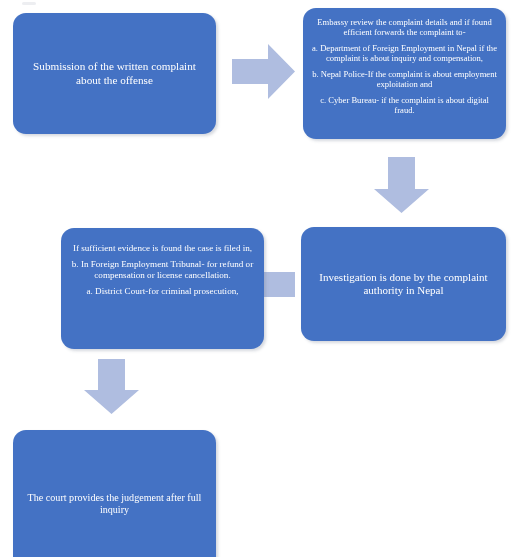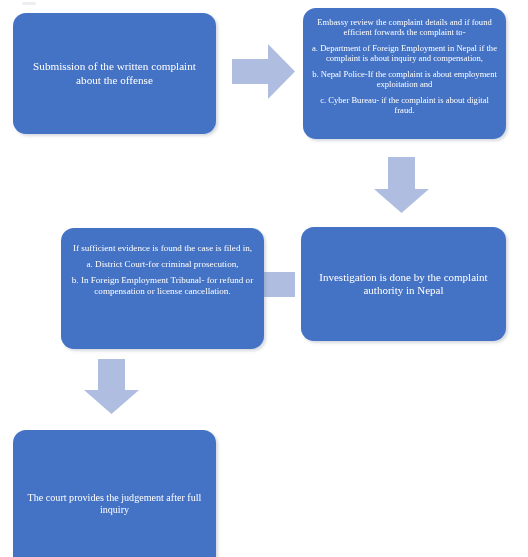--- a/index.html
+++ b/index.html
@@ -132,22 +132,22 @@
   </div>
 
   <span class="arrow" id="arrow-investigation-to-evidence">
     <svg width="64" height="55" viewBox="0 0 64 55" aria-hidden="true">
       <polygon points="64,15 28,15 28,0 0,27.5 28,55 28,40 64,40" fill="#AFBDE0"></polygon>
     </svg>
   </span>
 
   <div class="node" id="node-evidence">
     <p>If sufficient evidence is found the case is filed in,</p>
+    <p>b. In Foreign Employment Tribunal- for refund or compensation or license cancellation.</p>
     <p>a. District Court-for criminal prosecution,</p>
-    <p>b. In Foreign Employment Tribunal- for refund or compensation or license cancellation.</p>
   </div>
 
   <span class="arrow" id="arrow-evidence-to-judgement">
     <svg width="55" height="55" viewBox="0 0 55 55" aria-hidden="true">
       <polygon points="14,0 41,0 41,31 55,31 27.5,55 0,31 14,31" fill="#AFBDE0"></polygon>
     </svg>
   </span>
 
   <div class="node" id="node-judgement">
     <p>The court provides the judgement after full inquiry</p>

